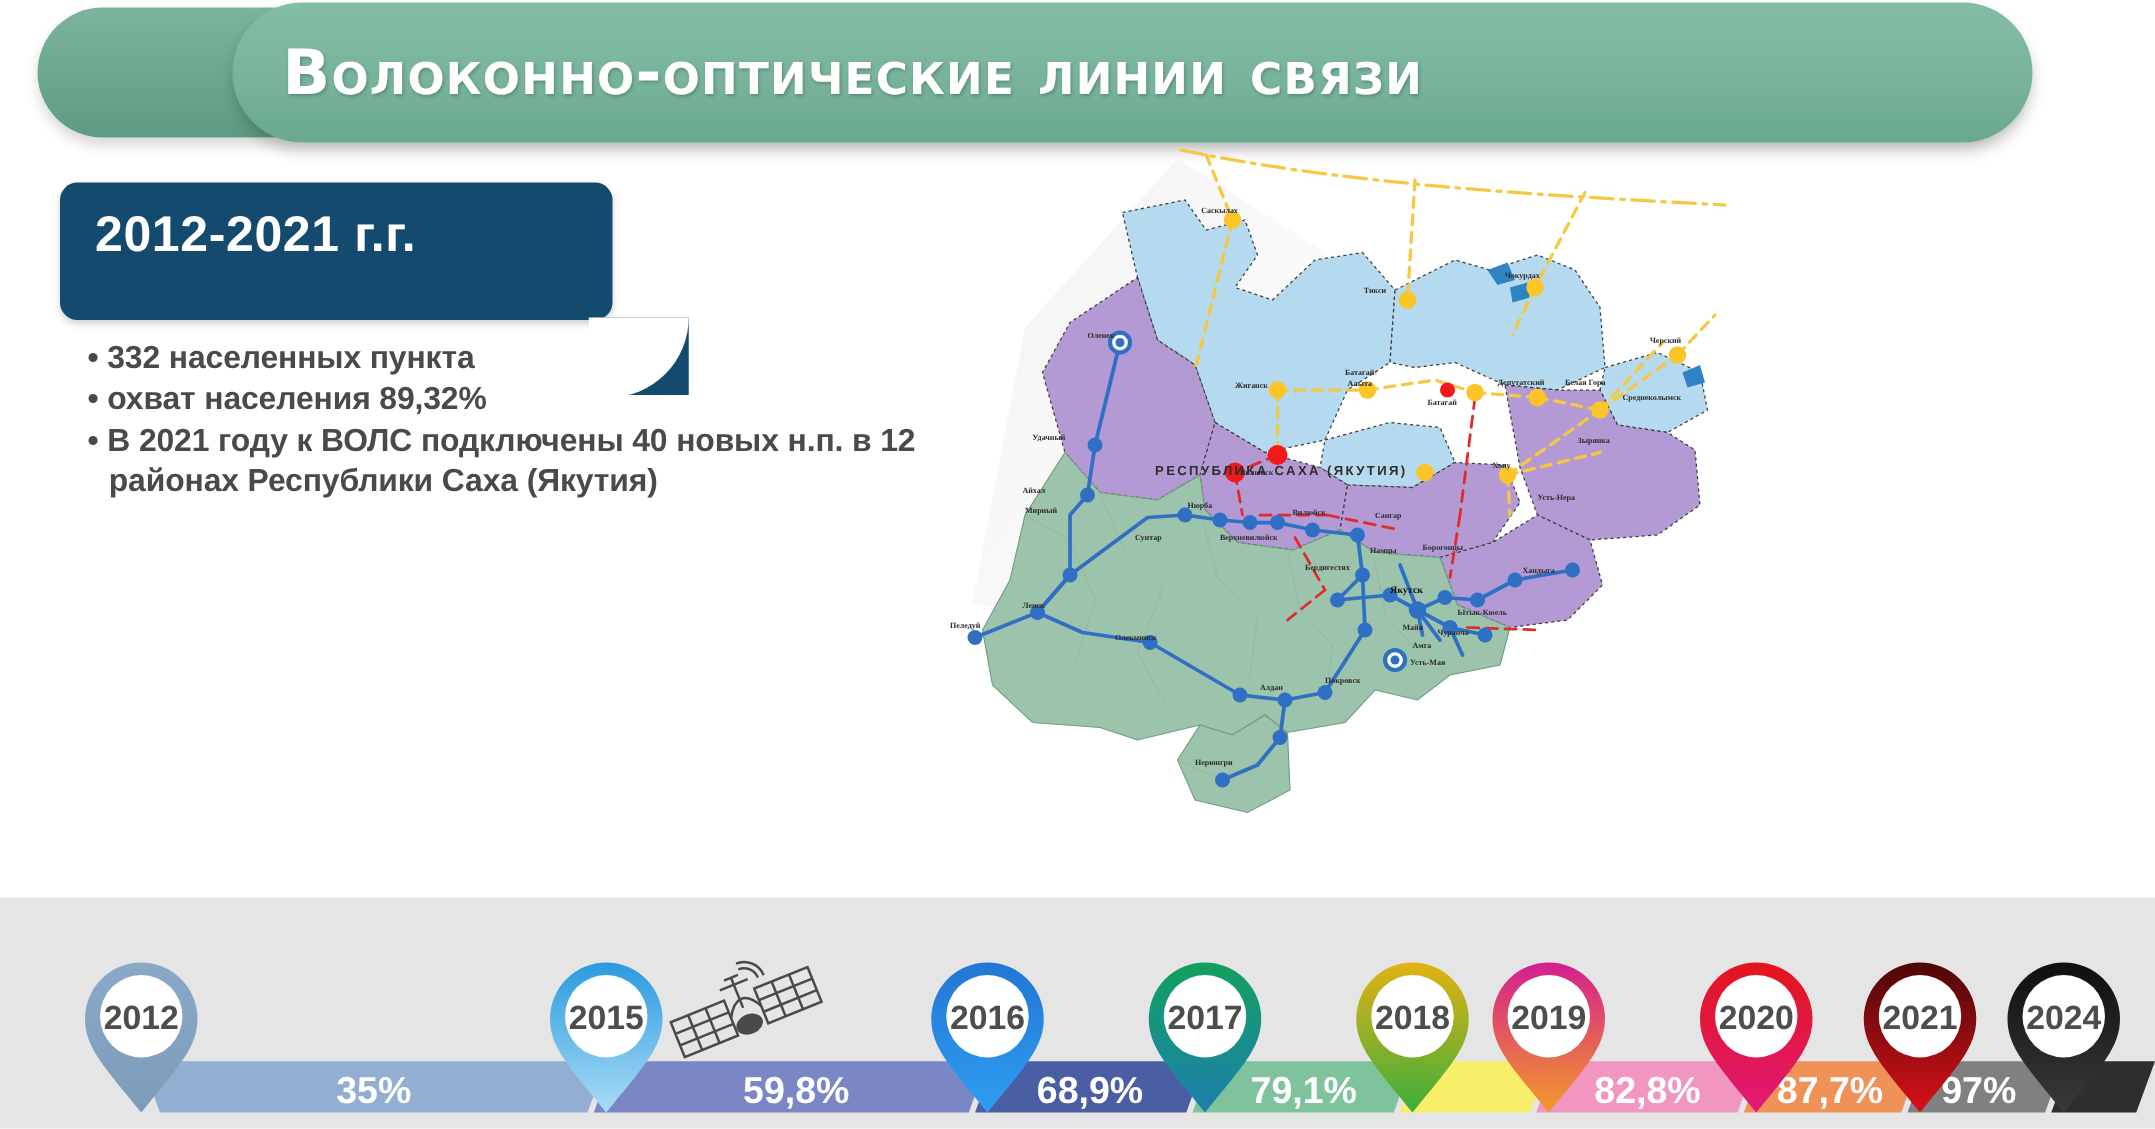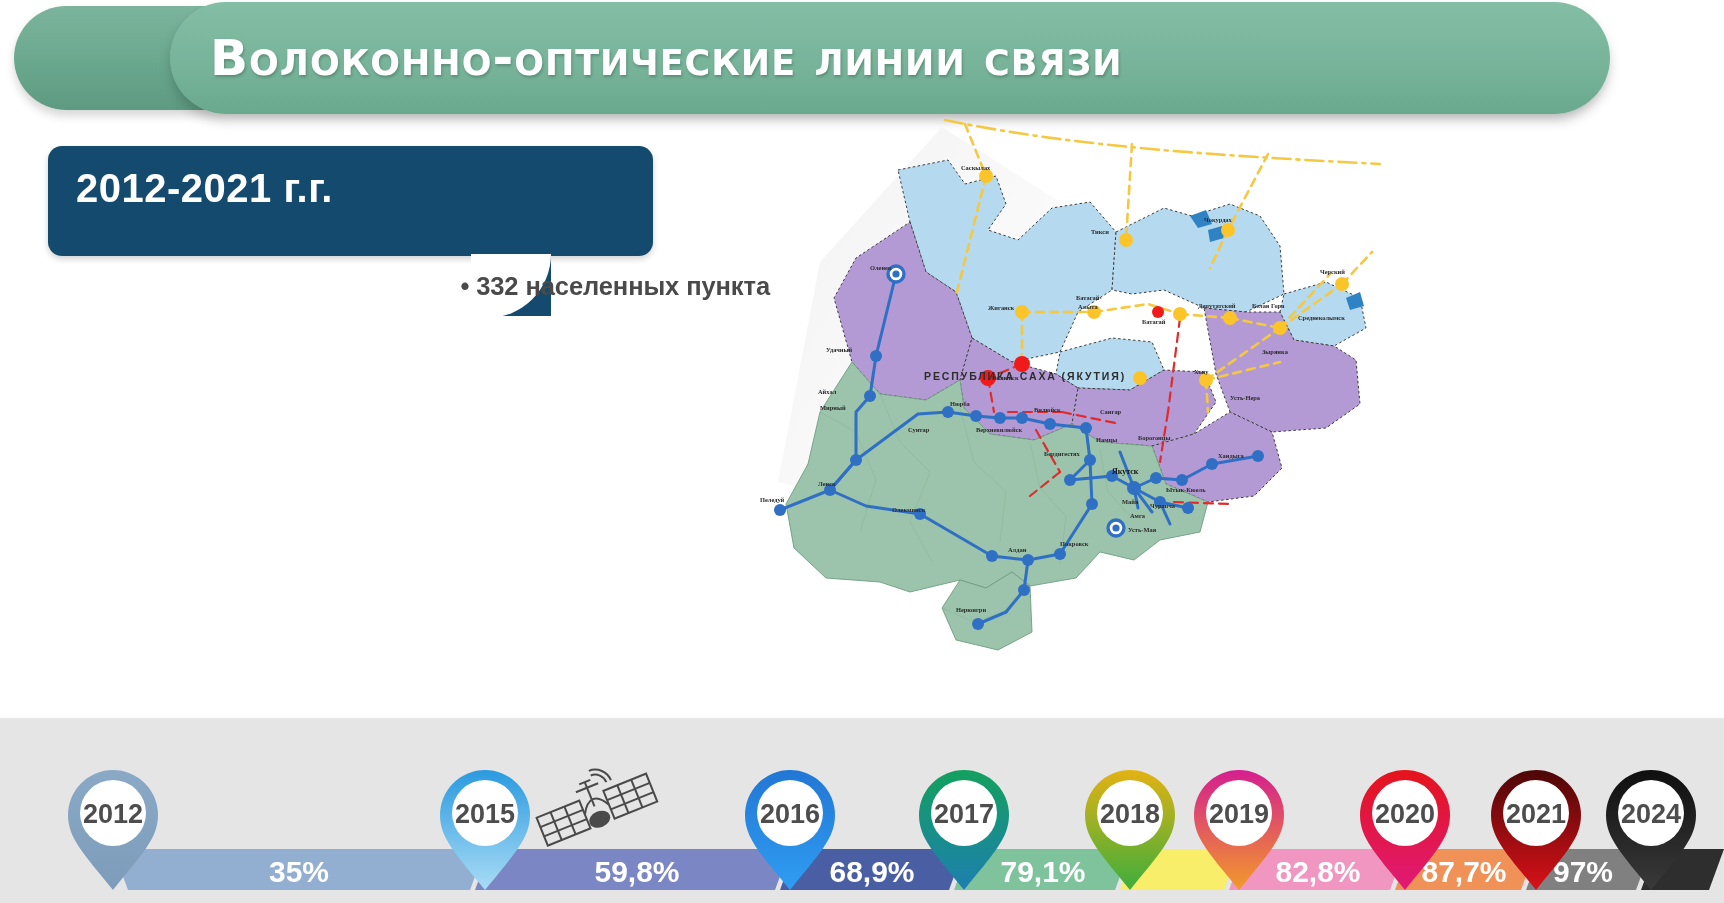--- a/index.html
+++ b/index.html
@@ -1,48 +1,48 @@
 <!DOCTYPE html>
 <html><head>
 <meta charset="utf-8">
 <style>
   html,body{margin:0;padding:0;}
   body{
     width:1724px;height:903px;background:#ffffff;overflow:hidden;
     font-family:"Liberation Sans","DejaVu Sans",sans-serif;position:relative;
   }
   
-  #header-banner{position:absolute;left:0;top:2px;width:1630px;height:136px;}
+  #header-banner{position:absolute;left:16px;top:2px;width:1630px;height:136px;}
   .banner-back{position:absolute;left:14px;top:4px;width:1590px;height:104px;
     border-radius:56px;background:linear-gradient(180deg,#7cb49c 0%,#6aa88e 55%,#5e9a81 100%);
     box-shadow:0 6px 10px rgba(0,0,0,.16);}
   .banner-front{position:absolute;left:170px;top:0;width:1440px;height:112px;
     border-radius:60px;background:linear-gradient(180deg,#84bda5 0%,#76b399 60%,#6aa98d 100%);
     box-shadow:0 7px 12px rgba(0,0,0,.18);display:flex;align-items:center;}
   #banner-title{
     margin-left:40px;color:#ffffff;font-weight:700;font-size:50px;letter-spacing:1px;
     font-variant:small-caps;font-family:"DejaVu Sans","Liberation Sans",sans-serif;
     text-shadow:1px 2px 3px rgba(0,0,0,.22);white-space:nowrap;line-height:1;
   }
 
   
-  #callout{position:absolute;left:48px;top:146px;width:605px;height:110px;}
+  #callout{position:absolute;left:48px;top:146px;width:442px;height:110px;}
   .callout-body{position:absolute;inset:0;background:#134a6e;border-radius:14px;
     box-shadow:0 3px 6px rgba(0,0,0,.18);}
   .callout-tail{position:absolute;left:425px;top:108px;width:78px;height:62px;
     background:#134a6e;border-bottom-right-radius:0;}
   .callout-tail::after{content:"";position:absolute;left:-2px;top:0;width:80px;height:64px;
     background:#ffffff;border-top-left-radius:0;border-bottom-right-radius:82px;}
   #callout-title{position:absolute;left:28px;top:22px;color:#ffffff;font-size:40px;
     font-weight:700;letter-spacing:.5px;line-height:1;}
 
   
   #bullets{position:absolute;left:70px;top:270px;width:700px;color:#4a4a4a;
     font-size:25.5px;font-weight:700;line-height:1.265;letter-spacing:-.1px;}
-  #bullets .bullet{margin:0 0 1px 0;text-indent:-17px;padding-left:17px;text-align:right;}
+  #bullets .bullet{margin:0 0 1px 0;text-indent:-17px;padding-left:17px;}
 
   
   #map-wrap{position:absolute;left:760px;top:112px;width:640px;height:545px;}
   #map-svg{position:absolute;left:0;top:0;}
   .city-lbl{font-family:"Liberation Serif","DejaVu Serif",serif;font-size:6.4px;
     fill:#2b2b2b;font-weight:700;}
   .city-lbl-b{font-family:"Liberation Serif","DejaVu Serif",serif;font-size:8px;
     fill:#121212;font-weight:700;}
   .rep-lbl{font-family:"Liberation Sans","DejaVu Sans",sans-serif;font-size:10.5px;
     fill:#2d2d2d;font-weight:700;letter-spacing:1.9px;}
@@ -66,20 +66,22 @@
 </div>
 
 <div id="callout">
   <div class="callout-body"></div>
   <div class="callout-tail"></div>
   <div id="callout-title">2012-2021 г.г.</div>
 </div>
 
 <div id="bullets">
   <p class="bullet">• 332 населенных пункта</p>
+  <p class="bullet">• охват населения 89,32%</p>
+  <p class="bullet">• В 2021 году к ВОЛС подключены 40 новых н.п. в 12 районах Республики Саха (Якутия)</p>
 </div>
 
 <div id="map-wrap">
 <svg id="map-svg" width="640" height="545" viewBox="0 0 640 545">
   <defs>
     <linearGradient id="glow" x1="0" y1="0" x2="1" y2="1">
       <stop offset="0%" stop-color="#f2f2f2"></stop>
           <stop offset="100%" stop-color="#ffffff"></stop>
     </linearGradient>
   </defs>

